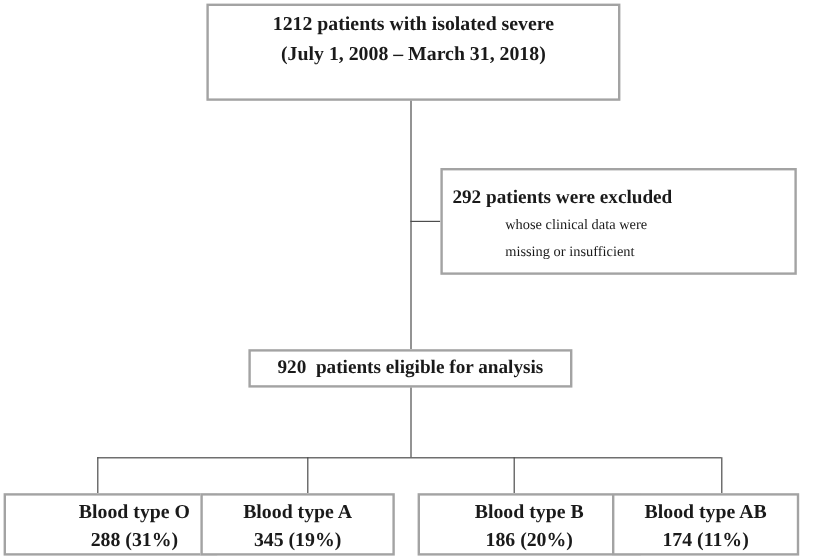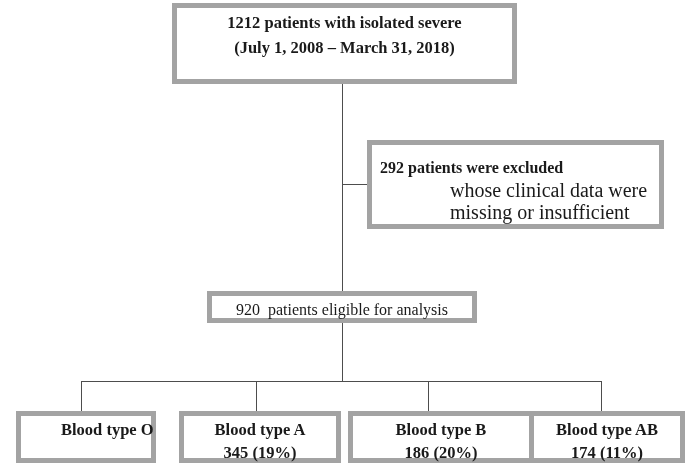--- a/index.html
+++ b/index.html
@@ -12,21 +12,21 @@
     width: 685px;
     height: 467px;
     background: #ffffff;
     font-family: "Liberation Serif", "DejaVu Serif", serif;
     color: #1a1a1a;
     overflow: hidden;
   }
   .box {
     position: absolute;
     box-sizing: border-box;
-    border: 5px solid #a3a3a3;
+    border: 2px solid #a3a3a3;
     background: #ffffff;
   }
   .line {
     position: absolute;
     background: #4d4d4d;
   }
   
   #top-box {
     left: 172px; top: 3px; width: 345px; height: 81px;
     text-align: center;
@@ -44,52 +44,52 @@
     padding: 12px 6px 0 8px;
   }
   #exclusion-box .excl-title {
     font-weight: bold;
     font-size: 16px;
     line-height: 22px;
     white-space: nowrap;
   }
   #exclusion-box .excl-detail {
     font-weight: normal;
-    font-size: 20px;
+    font-size: 12px;
     line-height: 22px;
-    margin-left: 70px;
+    margin-left: 44px;
     white-space: nowrap;
   }
   
   #eligible-box {
     left: 207px; top: 291px; width: 270px; height: 32px;
     text-align: center;
   }
   #eligible-box .mid-label {
-    font-weight: normal;
+    font-weight: bold;
     font-size: 16px;
     line-height: 27px;
     white-space: pre;
   }
   
   .outcome-box {
     top: 411px; height: 52px;
     text-align: center;
     padding-top: 2px;
   }
   .outcome-box .oline {
     font-weight: bold;
     font-size: 16.5px;
     line-height: 23px;
     white-space: nowrap;
   }
-  #outcome-box-o  { left: 16px;   width: 140px; padding-left: 40px; }
-  #outcome-box-a  { left: 179px; width: 162px; }
+  #outcome-box-o  { left: 3px;   width: 178px; padding-left: 40px; }
+  #outcome-box-a  { left: 167px; width: 162px; }
   #outcome-box-b  { left: 348px; width: 186px; }
-  #outcome-box-ab { left: 529px; width: 156px; }
+  #outcome-box-ab { left: 510px; width: 156px; }
 
   
   #vline-top-to-eligible { left: 342px; top: 84px;  width: 1px;   height: 207px; }
   #hline-to-exclusion    { left: 342px; top: 184px; width: 25px;  height: 1px;   }
   #vline-eligible-down   { left: 342px; top: 323px; width: 1px;   height: 58px;  }
   #hline-branch          { left: 81px;  top: 381px; width: 520px; height: 1px;   }
   #drop-o  { left: 81px;  top: 381px; width: 1px; height: 30px; }
   #drop-a  { left: 256px; top: 381px; width: 1px; height: 30px; }
   #drop-b  { left: 428px; top: 381px; width: 1px; height: 30px; }
   #drop-ab { left: 601px; top: 381px; width: 1px; height: 30px; }
@@ -119,20 +119,21 @@
 
   <div class="line" id="vline-eligible-down"></div>
   <div class="line" id="hline-branch"></div>
   <div class="line" id="drop-o"></div>
   <div class="line" id="drop-a"></div>
   <div class="line" id="drop-b"></div>
   <div class="line" id="drop-ab"></div>
 
   <div class="box outcome-box" id="outcome-box-o">
     <div class="oline">Blood type O</div>
+    <div class="oline">288 (31%)</div>
   </div>
   <div class="box outcome-box" id="outcome-box-a">
     <div class="oline">Blood type A</div>
     <div class="oline">345 (19%)</div>
   </div>
   <div class="box outcome-box" id="outcome-box-b">
     <div class="oline">Blood type B</div>
     <div class="oline">186 (20%)</div>
   </div>
   <div class="box outcome-box" id="outcome-box-ab">

